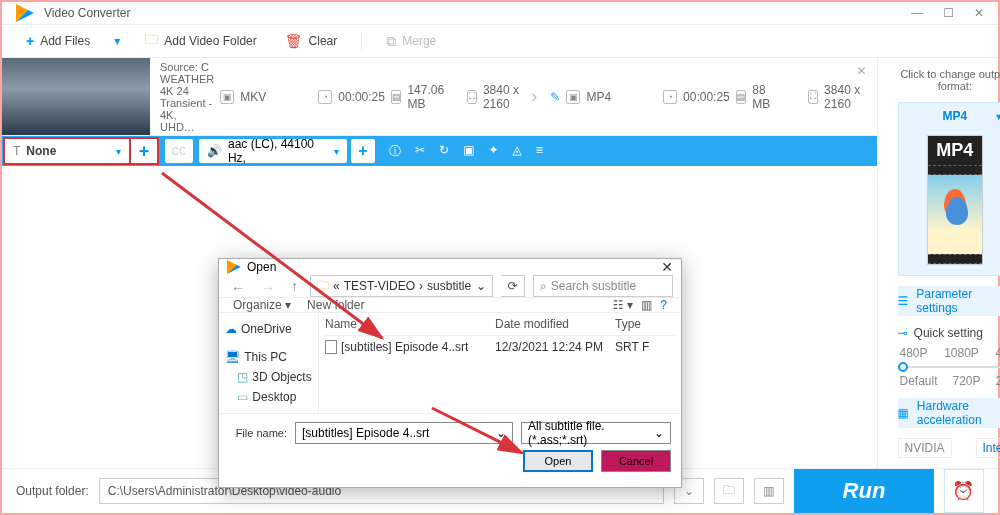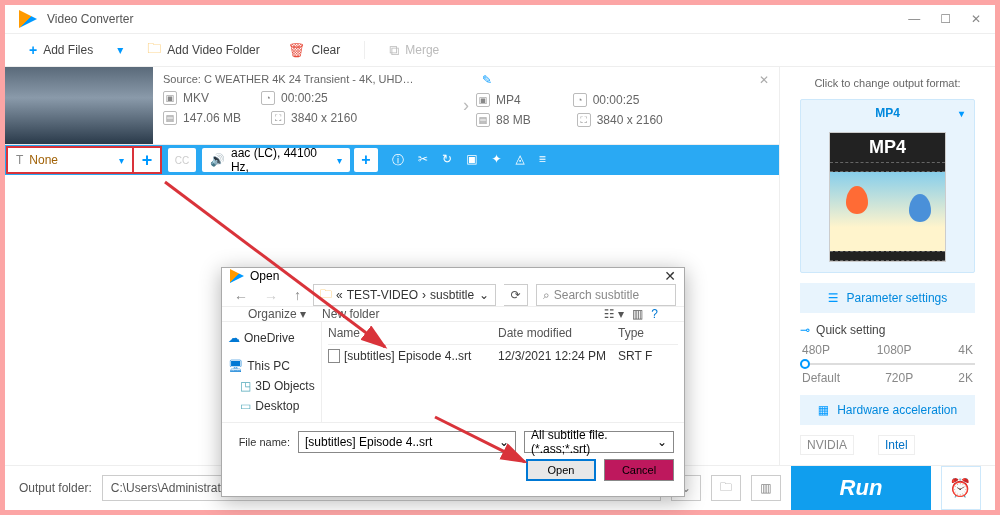--- a/index.html
+++ b/index.html
@@ -1,43 +1,43 @@
 <!DOCTYPE html>
 <html><head>
 <meta charset="utf-8">
 <style>
 *{box-sizing:border-box;margin:0;padding:0;font-family:"Segoe UI",Arial,sans-serif;font-size:12px}
 body{background:#fff;width:1000px;height:515px;position:relative;overflow:hidden}
-.window{border:5px solid #fca5a5;width:100%;height:100%;display:flex;flex-direction:column}
+.window{border:2px solid #fca5a5;width:100%;height:100%;display:flex;flex-direction:column}
 .titlebar{height:38px;display:flex;align-items:center;padding:0 14px;border-bottom:1px solid #eee}
 .logo{width:18px;height:18px;background:linear-gradient(135deg,#ff9a00 0%,#ff9a00 50%,#0099ff 50%,#0099ff 100%);clip-path:polygon(0 0,100% 50%,0 100%);margin-right:10px}
 .title{color:#555}
 .winctrls{margin-left:auto;display:flex;gap:20px;color:#888;font-size:14px}
 .toolbar{height:36px;display:flex;align-items:center;padding:0 14px;gap:8px;border-bottom:1px solid #eee}
 .tbtn{display:flex;align-items:center;gap:6px;padding:4px 10px;color:#444;cursor:pointer}
 .tbtn .ico{font-size:14px}
 .plus{color:#0099ff;font-weight:bold;font-size:16px}
 .dropdown-arrow{color:#0099ff;margin:0 6px}
 .folder-ico{color:#f9b233}
 .trash-ico{color:#e74c3c}
 .merge{color:#bbb}
 .content{flex:1;display:flex}
 .main{flex:1;display:flex;flex-direction:column;position:relative}
 .item-row{height:78px;display:flex;border-bottom:1px solid #eee}
 .thumb{width:148px;height:100%;background:linear-gradient(#5a6a7a,#8a9aaa 40%,#2a3a4a);padding:6px}
 .info{flex:1;display:flex;padding:6px 10px;position:relative}
-.info-col{flex:1;display:flex;flex-direction:column;gap:6px}
+.info-col{flex:1;display:flex;flex-direction:row;gap:6px}
 .info-line{display:flex;align-items:center;gap:6px;color:#666;font-size:11px}
 .info-ic{width:14px;height:14px;border:1px solid #bbb;border-radius:2px;display:inline-flex;align-items:center;justify-content:center;color:#888;font-size:9px}
 .arrow-sep{width:20px;display:flex;align-items:center;justify-content:center;color:#bbb;font-size:18px}
 .pencil{color:#0099ff;margin-left:6px}
 .close-x{position:absolute;top:6px;right:10px;color:#aaa;cursor:pointer}
 .subbar{height:30px;background:#2aa9f3;display:flex;align-items:center}
 .sub-dd{height:28px;background:#fff;border:2px solid #d9333a;margin-left:1px;display:flex;align-items:center;padding:0 8px;width:128px}
-.sub-dd .t{margin-right:auto;font-weight:normal;color:#a16207}
+.sub-dd .t{margin-right:auto;font-weight:bold;color:#404040}
 .sub-dd .arr{color:#0099ff;font-size:10px}
 .sub-add{width:28px;height:28px;background:#fff;border:2px solid #d9333a;border-left:none;display:flex;align-items:center;justify-content:center;color:#0099ff;font-size:18px;font-weight:bold}
 .cc-box{width:28px;height:24px;background:#fff;margin-left:6px;border-radius:2px;display:flex;align-items:center;justify-content:center;color:#ccc;font-size:10px}
 .audio-dd{height:24px;background:#fff;margin-left:6px;display:flex;align-items:center;padding:0 8px;width:148px;border-radius:2px}
 .audio-dd .arr{margin-left:auto;color:#0099ff;font-size:10px}
 .audio-add{width:24px;height:24px;background:#fff;margin-left:4px;border-radius:2px;display:flex;align-items:center;justify-content:center;color:#0099ff;font-size:16px;font-weight:bold}
 .tool-icons{display:flex;gap:14px;margin-left:14px;color:#fff;font-size:14px}
 .side{width:216px;border-left:1px solid #eee;padding:10px 20px;display:flex;flex-direction:column;gap:10px}
 .side-hint{text-align:center;color:#666;font-size:11px}
 .fmt-card{border:1px solid #cde8fb;background:#e8f4fd;border-radius:2px;position:relative}
@@ -65,21 +65,21 @@
 .dialog{position:absolute;left:216px;top:200px;width:464px;height:230px;background:#fff;border:1px solid #aaa;box-shadow:0 4px 20px rgba(0,0,0,.3);display:flex;flex-direction:column}
 .dlg-head{height:30px;display:flex;align-items:center;padding:0 8px;gap:6px}
 .dlg-logo{width:14px;height:14px;background:linear-gradient(135deg,#ff9a00 0%,#ff9a00 50%,#0099ff 50%,#0099ff 100%);clip-path:polygon(0 0,100% 50%,0 100%)}
 .dlg-close{margin-left:auto;color:#333;font-size:14px;cursor:pointer}
 .dlg-nav{height:32px;display:flex;align-items:center;padding:0 8px;gap:8px;border-bottom:1px solid #eee}
 .dlg-nav-arrow{color:#888;font-size:14px;padding:0 4px}
 .dlg-path{flex:1;height:22px;border:1px solid #ccc;display:flex;align-items:center;padding:0 6px;gap:4px;font-size:11px;color:#333}
 .dlg-path .fld{color:#f9b233}
 .dlg-refresh{width:24px;height:22px;border:1px solid #ccc;border-left:none;display:flex;align-items:center;justify-content:center;color:#555}
 .dlg-search{width:140px;height:22px;border:1px solid #ccc;display:flex;align-items:center;padding:0 6px;color:#888;font-size:11px;gap:4px}
-.dlg-tools{height:28px;display:flex;align-items:flex-end;padding:0 26px;gap:16px;border-bottom:1px solid #eee;color:#555;font-size:11px}
+.dlg-tools{height:28px;display:flex;align-items:flex-end;padding:0 14px;gap:16px;border-bottom:1px solid #eee;color:#555;font-size:11px}
 .dlg-tools .r{margin-left:auto;display:flex;gap:8px;align-items:center}
 .dlg-body{flex:1;display:flex}
 .dlg-tree{width:100px;border-right:1px solid #eee;padding:6px;font-size:11px;color:#333}
 .tree-item{display:flex;align-items:center;gap:4px;padding:3px 0}
 .cloud-ic{color:#0078d4}
 .pc-ic{color:#0078d4}
 .dlg-list{flex:1;padding:0 6px;font-size:11px;overflow:hidden}
 .list-head{display:flex;color:#555;padding:4px 0;border-bottom:1px solid #eee}
 .list-head div:nth-child(1){width:170px}
 .list-head div:nth-child(2){width:120px}

